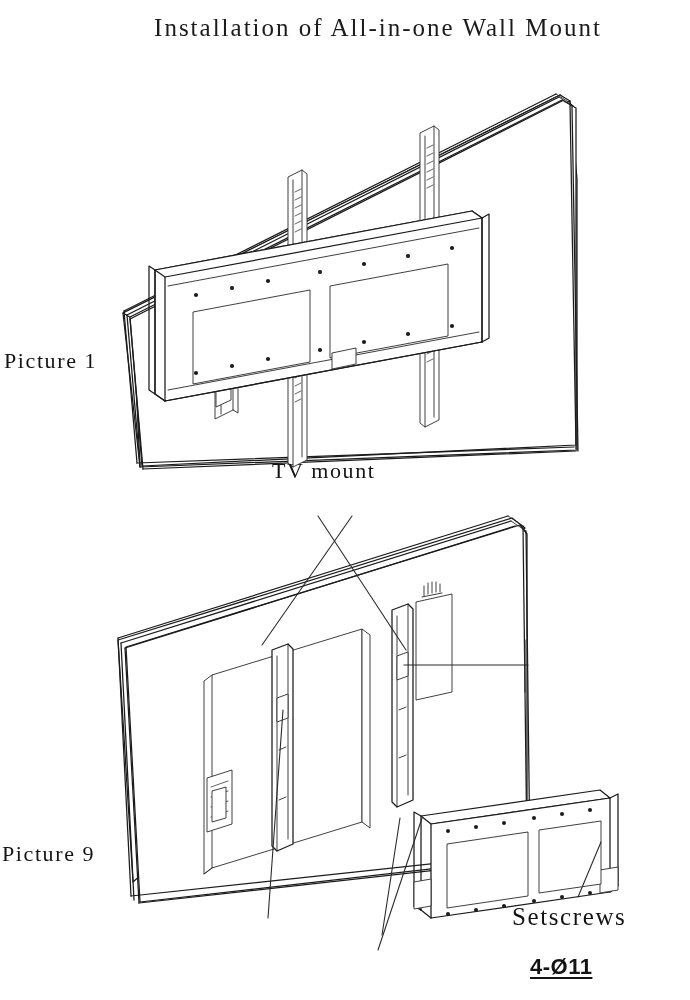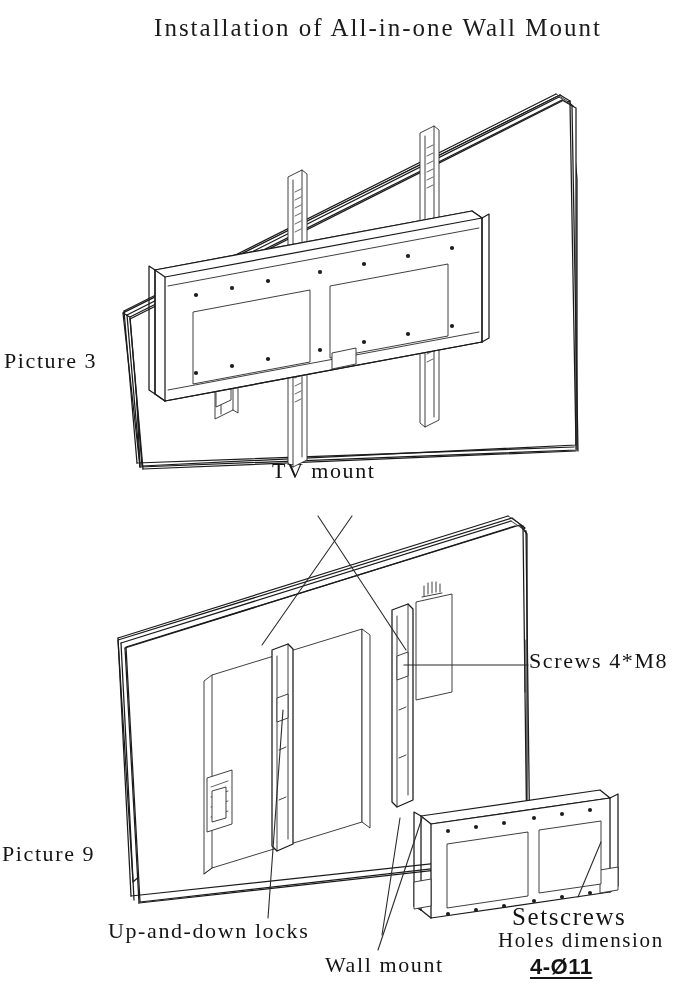--- a/index.html
+++ b/index.html
@@ -285,23 +285,19 @@
 
     <path class="lead" d="M268,918 L283,710"></path>
 
     <path class="lead" d="M382,935 L400,818"></path>
 
     <path class="lead" d="M378,950 L422,818"></path>
 
     <path class="lead" d="M578,897 L601,842"></path>
   </svg>
 
-  <div class="cap cap-pic1">Picture 3</div>
+  <div class="cap cap-pic1">Picture 1</div>
   <div class="cap cap-pic2">Picture 9</div>
   <div class="cap cap-tvmount">TV mount</div>
-  <div class="cap cap-screws">Screws 4*M8</div>
-  <div class="cap cap-updown">Up-and-down locks</div>
-  <div class="cap cap-wallmount">Wall mount</div>
   <div class="cap cap-setscrews">Setscrews</div>
-  <div class="cap cap-holesdim">Holes dimension</div>
   <div class="cap cap-dimcode">4-Ø11</div>
 
 </div>
 
 </body></html>

